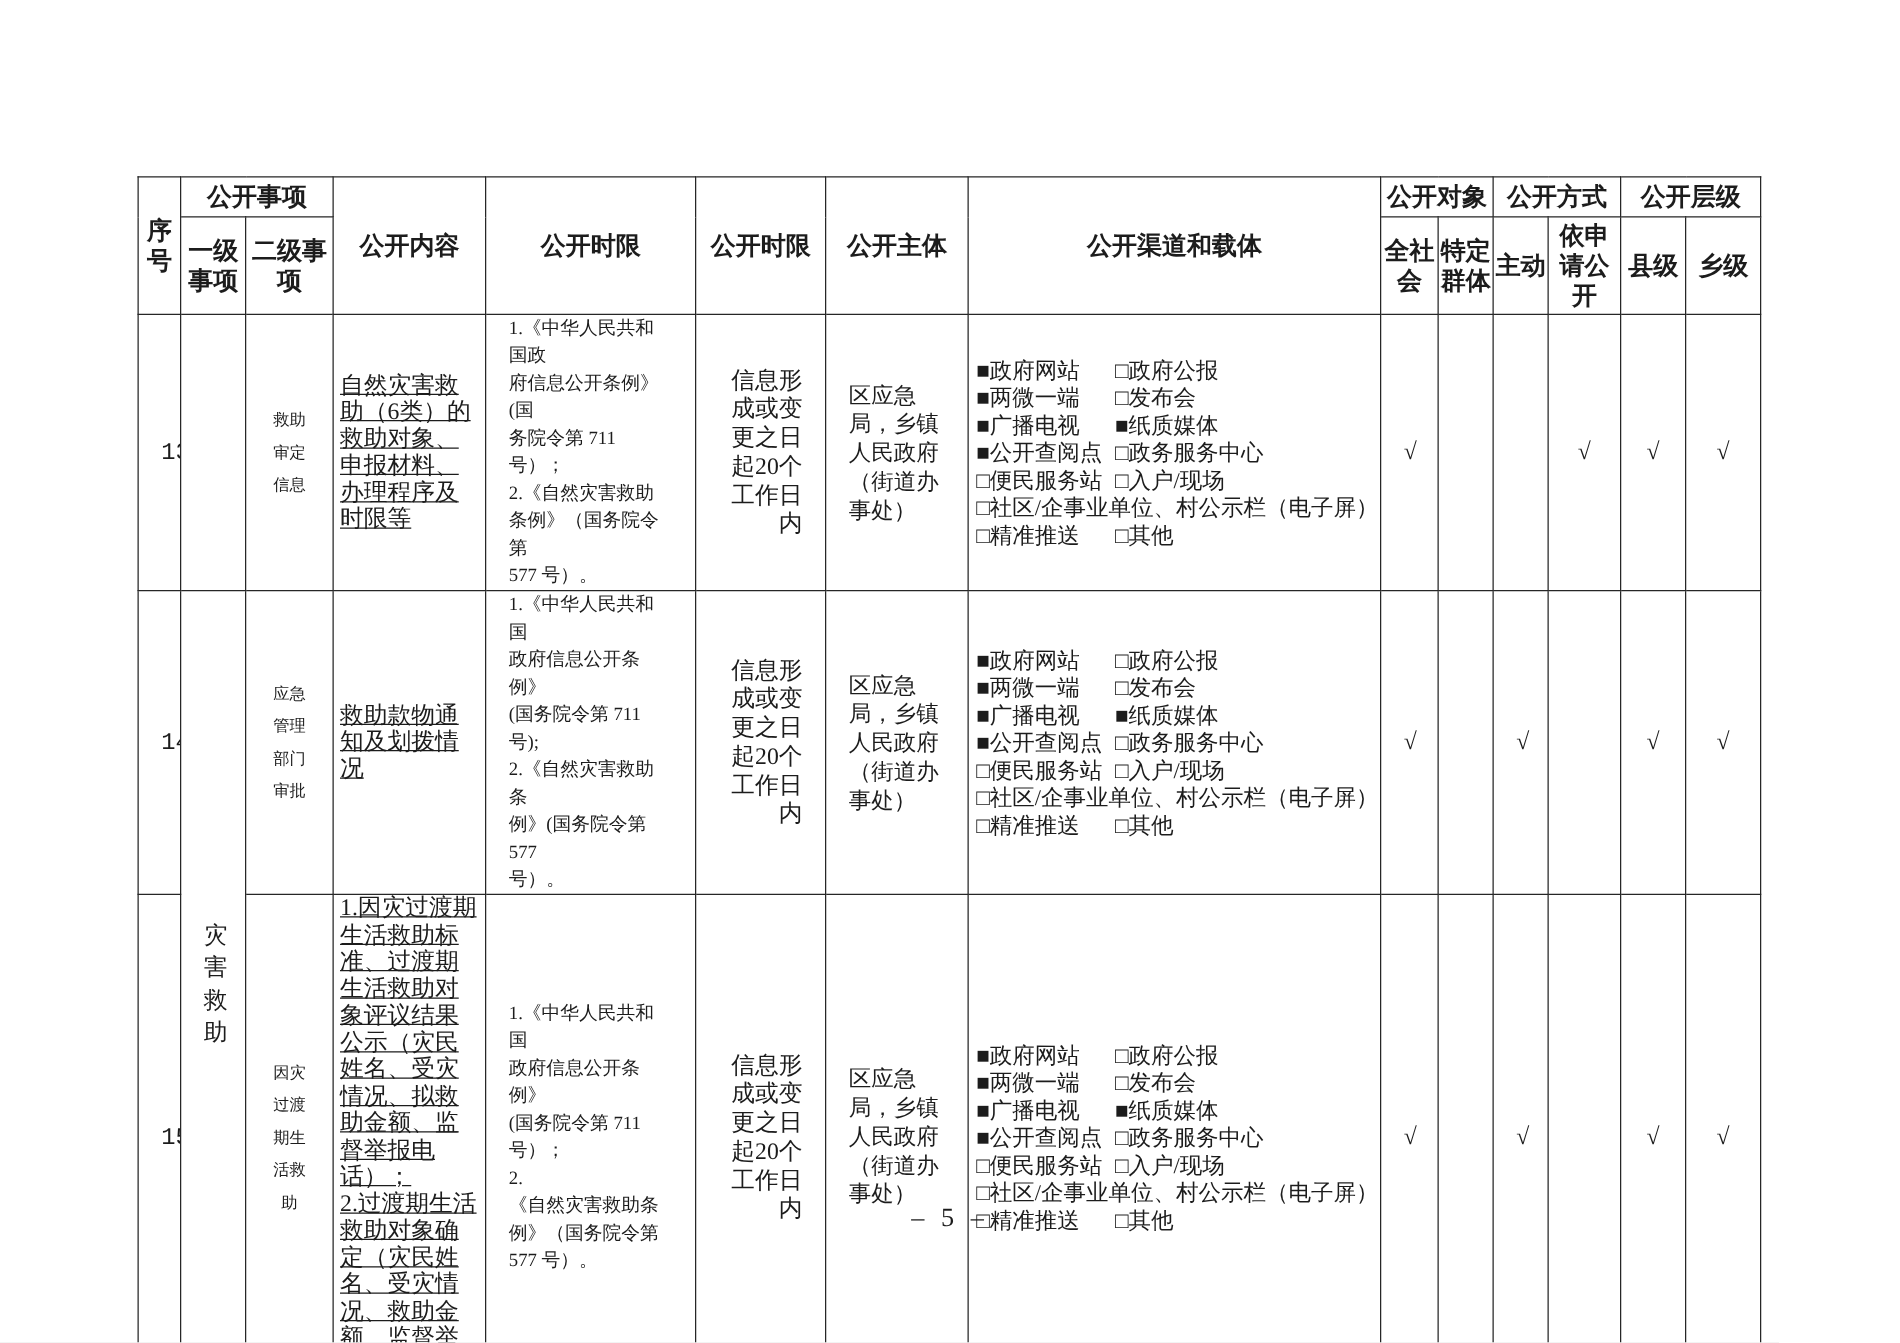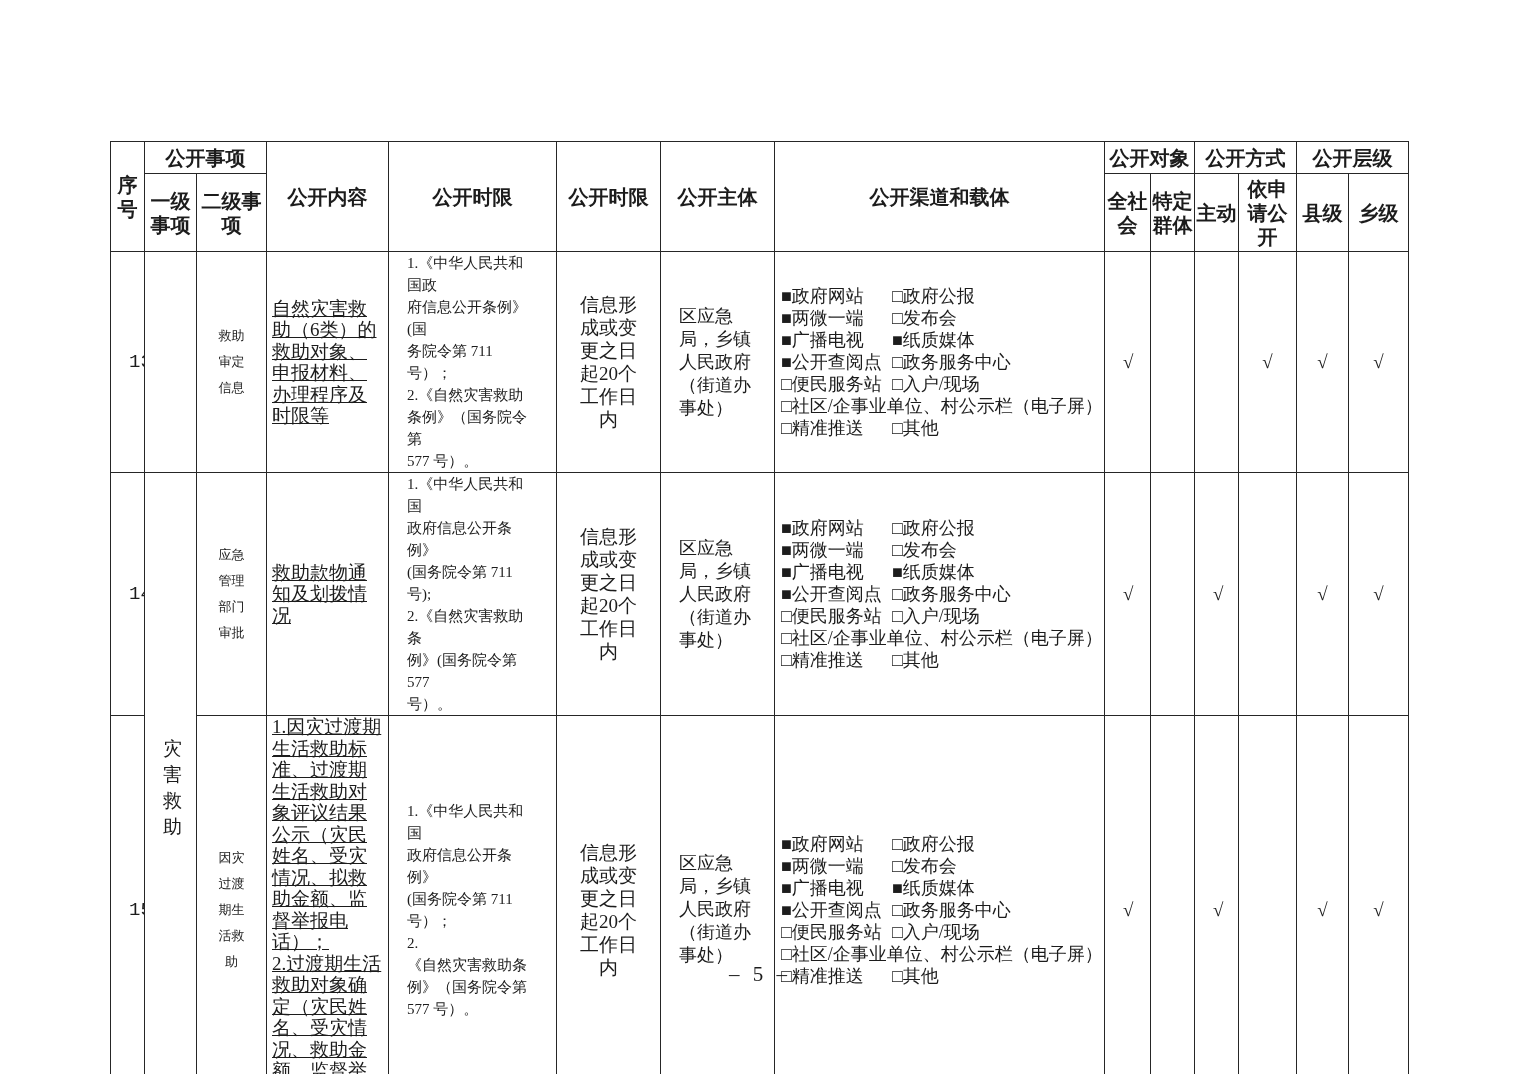--- a/index.html
+++ b/index.html
@@ -40,21 +40,21 @@
   td.c-level1{ text-align:center; font-size:19px; line-height:26px;}
   td.c-level2{ text-align:center; font-size:13px; line-height:26px;}
   td.c-content{
     text-align:left; font-size:19px; line-height:21.5px;
     white-space:pre-line; padding:0 5px;text-decoration:underline;
   }
   td.c-basis{
     text-align:left; font-size:15px; line-height:22px;
     white-space:pre-line;
   }
-  td.c-time{ text-align:center; font-size:19px; line-height:23px; }
+  td.c-time{ text-align:right; font-size:19px; line-height:23px; }
   td.c-subject{ text-align:left; font-size:18px; line-height:23px; }
   td.c-channels{ padding:0 0 0 6px; }
   td.c-check{ text-align:center; font-size:19px; }
   .ch-row{ display:flex; line-height:22px; font-size:18px; }
   .ch-l{ flex:0 0 111px; white-space:nowrap; }
   .ch-r{ flex:1 1 auto; white-space:nowrap; }
   .ch-f{ flex:1 1 auto; white-space:nowrap; }
   .page-number{
     position:absolute; left:0; top:962px; width:1520px;
     text-align:center; font-size:21px; letter-spacing:4px;

